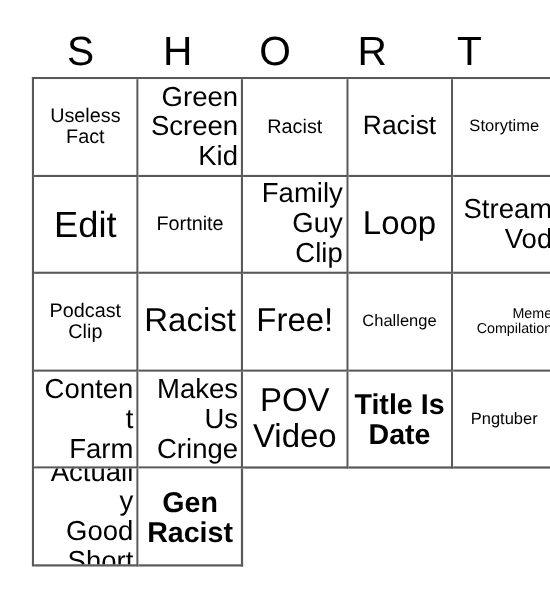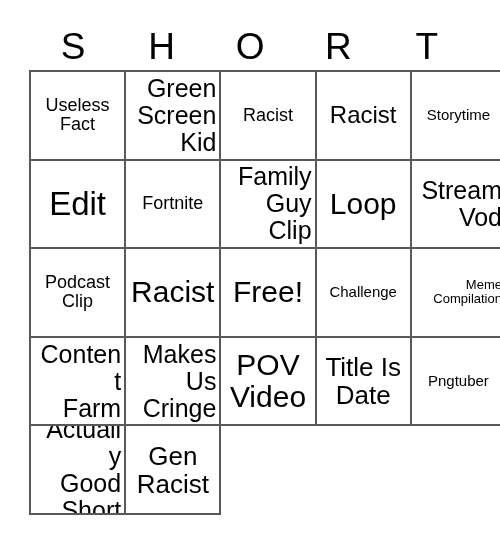--- a/index.html
+++ b/index.html
@@ -79,21 +79,21 @@
     white-space: pre-line;
     color: #000000;
   }
 
   
   .fs-xs   { font-size: 13px; text-align: right; }
   .fs-sm   { font-size: 15px; }
   .fs-md   { font-size: 18px; }
   .fs-lg   { font-size: 25px; text-align: right; }
   .fs-xl   { font-size: 24px; }
-  .fs-2xl  { font-size: 26px; }
+  .fs-2xl  { font-size: 26px; font-weight: bold; }
   .fs-3xl  { font-size: 30px; }
   .fs-4xl  { font-size: 33px; }
 </style>
 </head>
 <body>
 
 <div id="bingo-card">
 
   <div id="bingo-header">
     <div class="header-letter">S</div>

